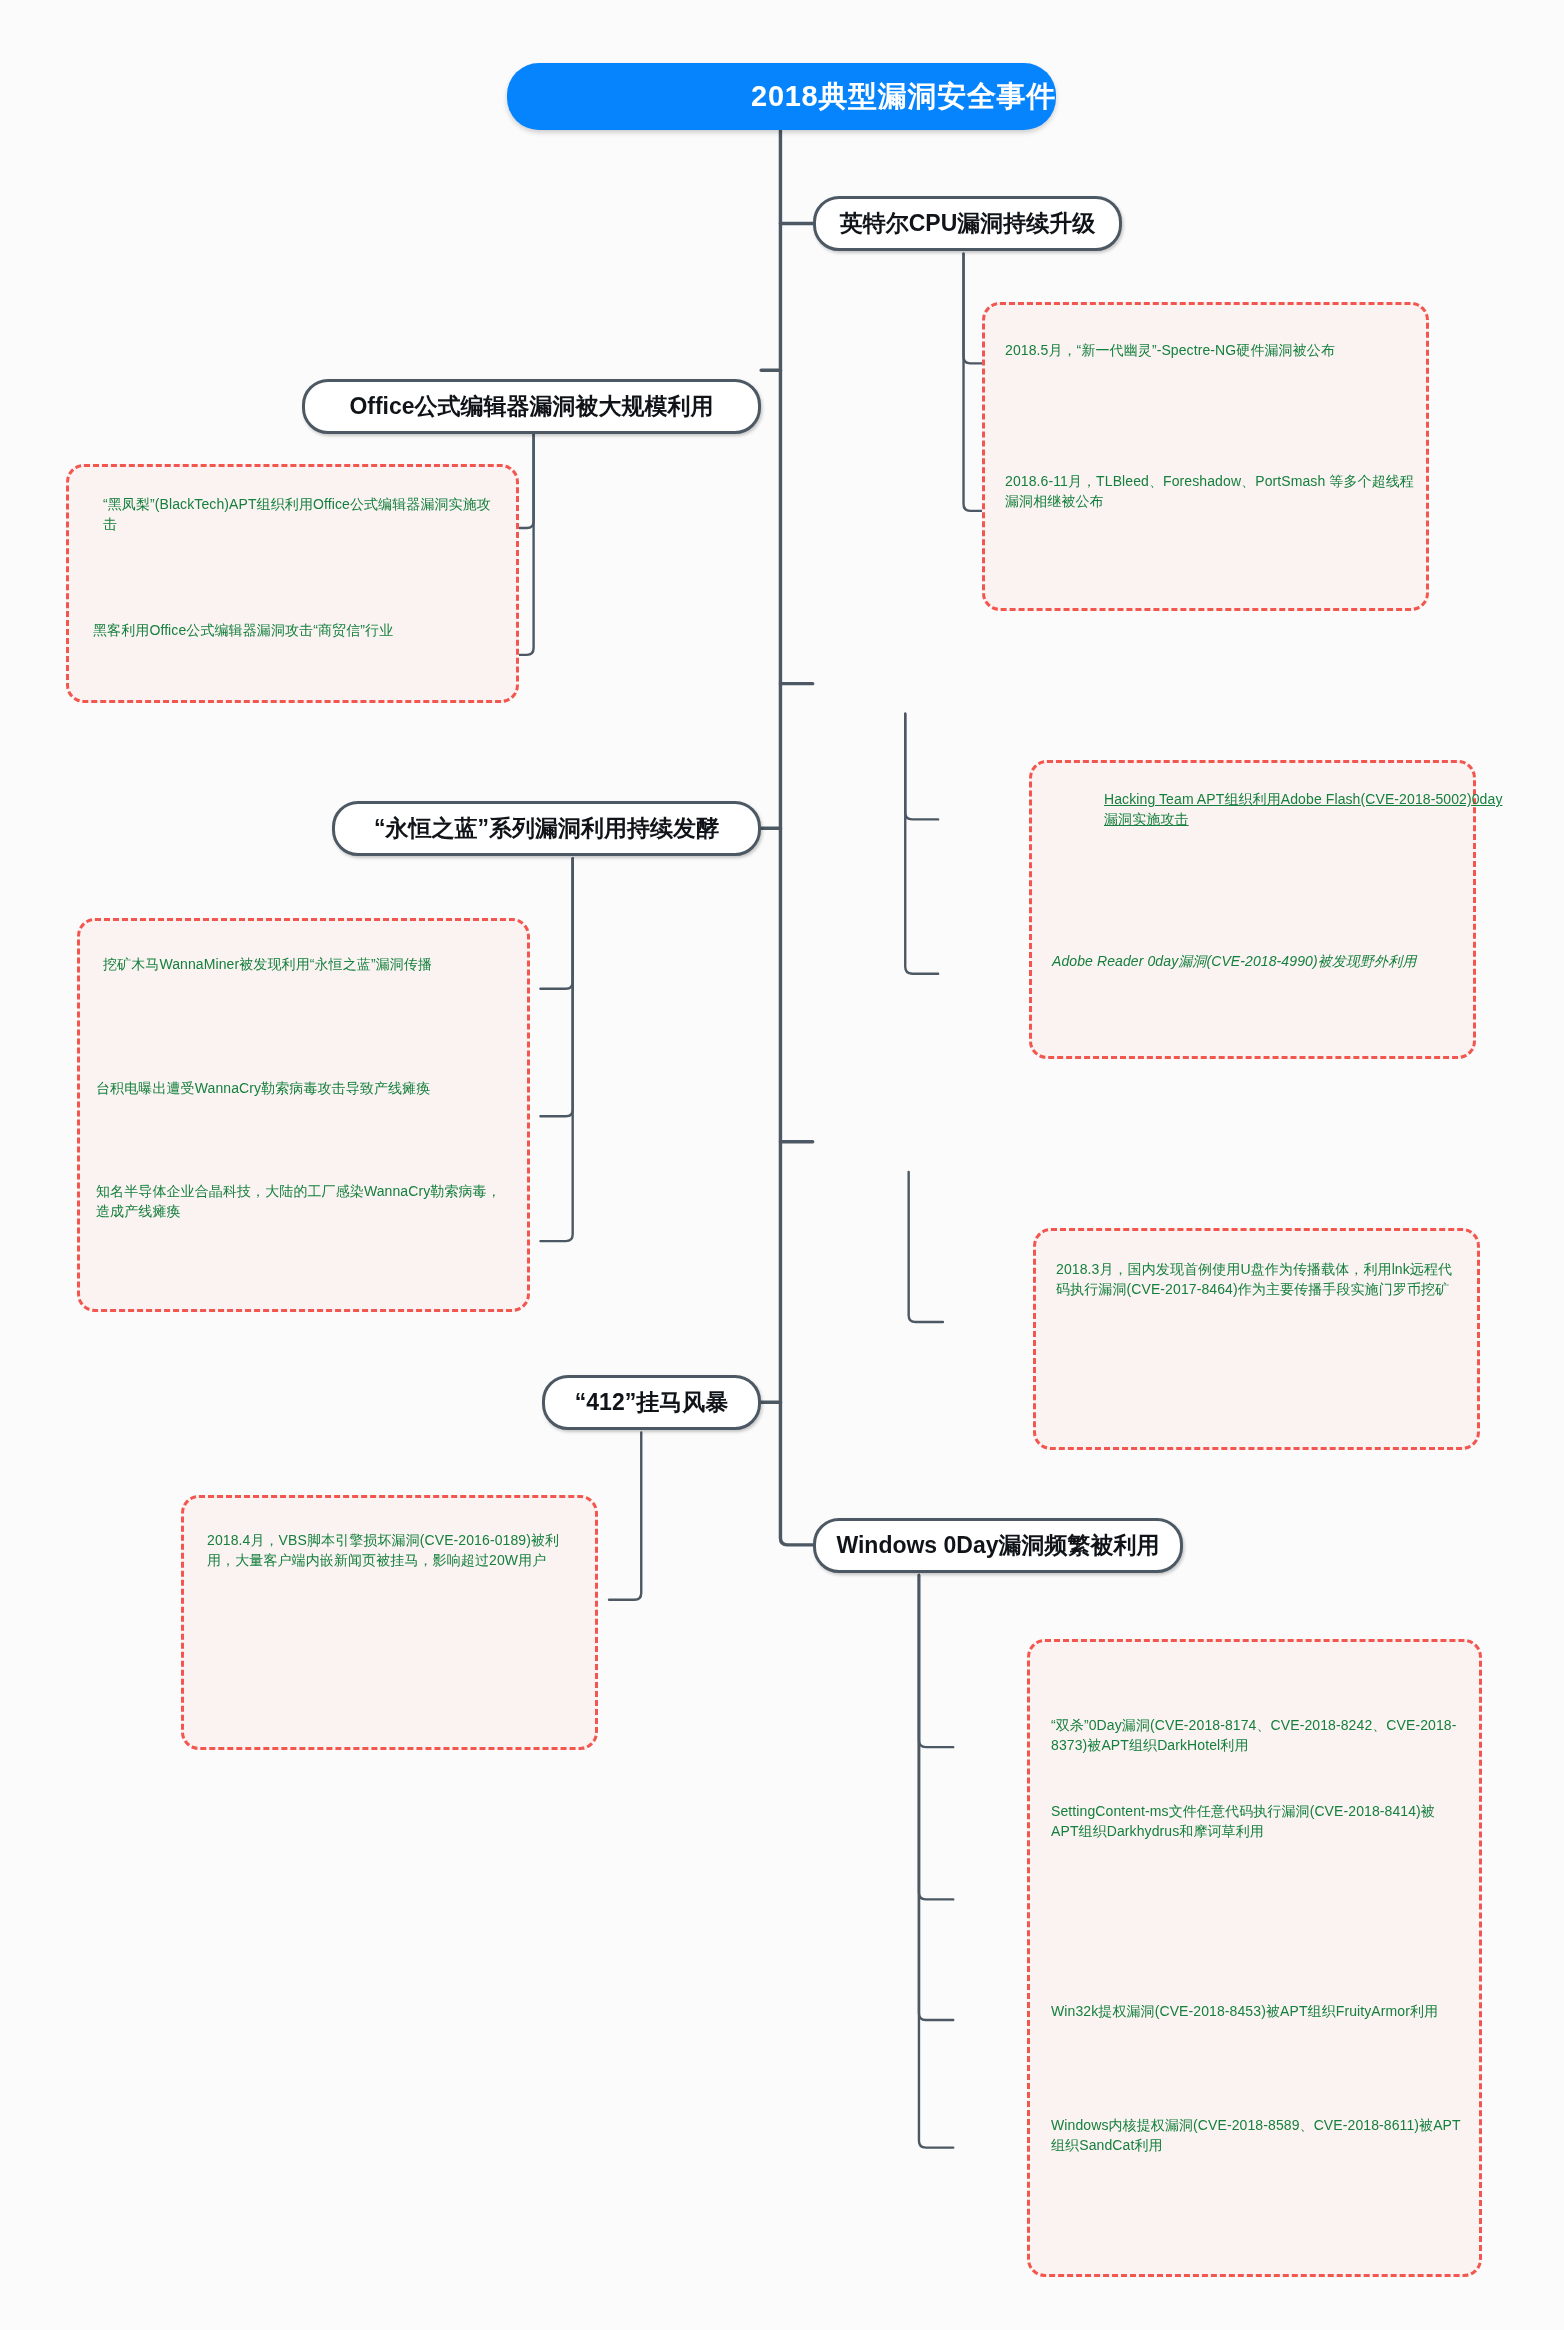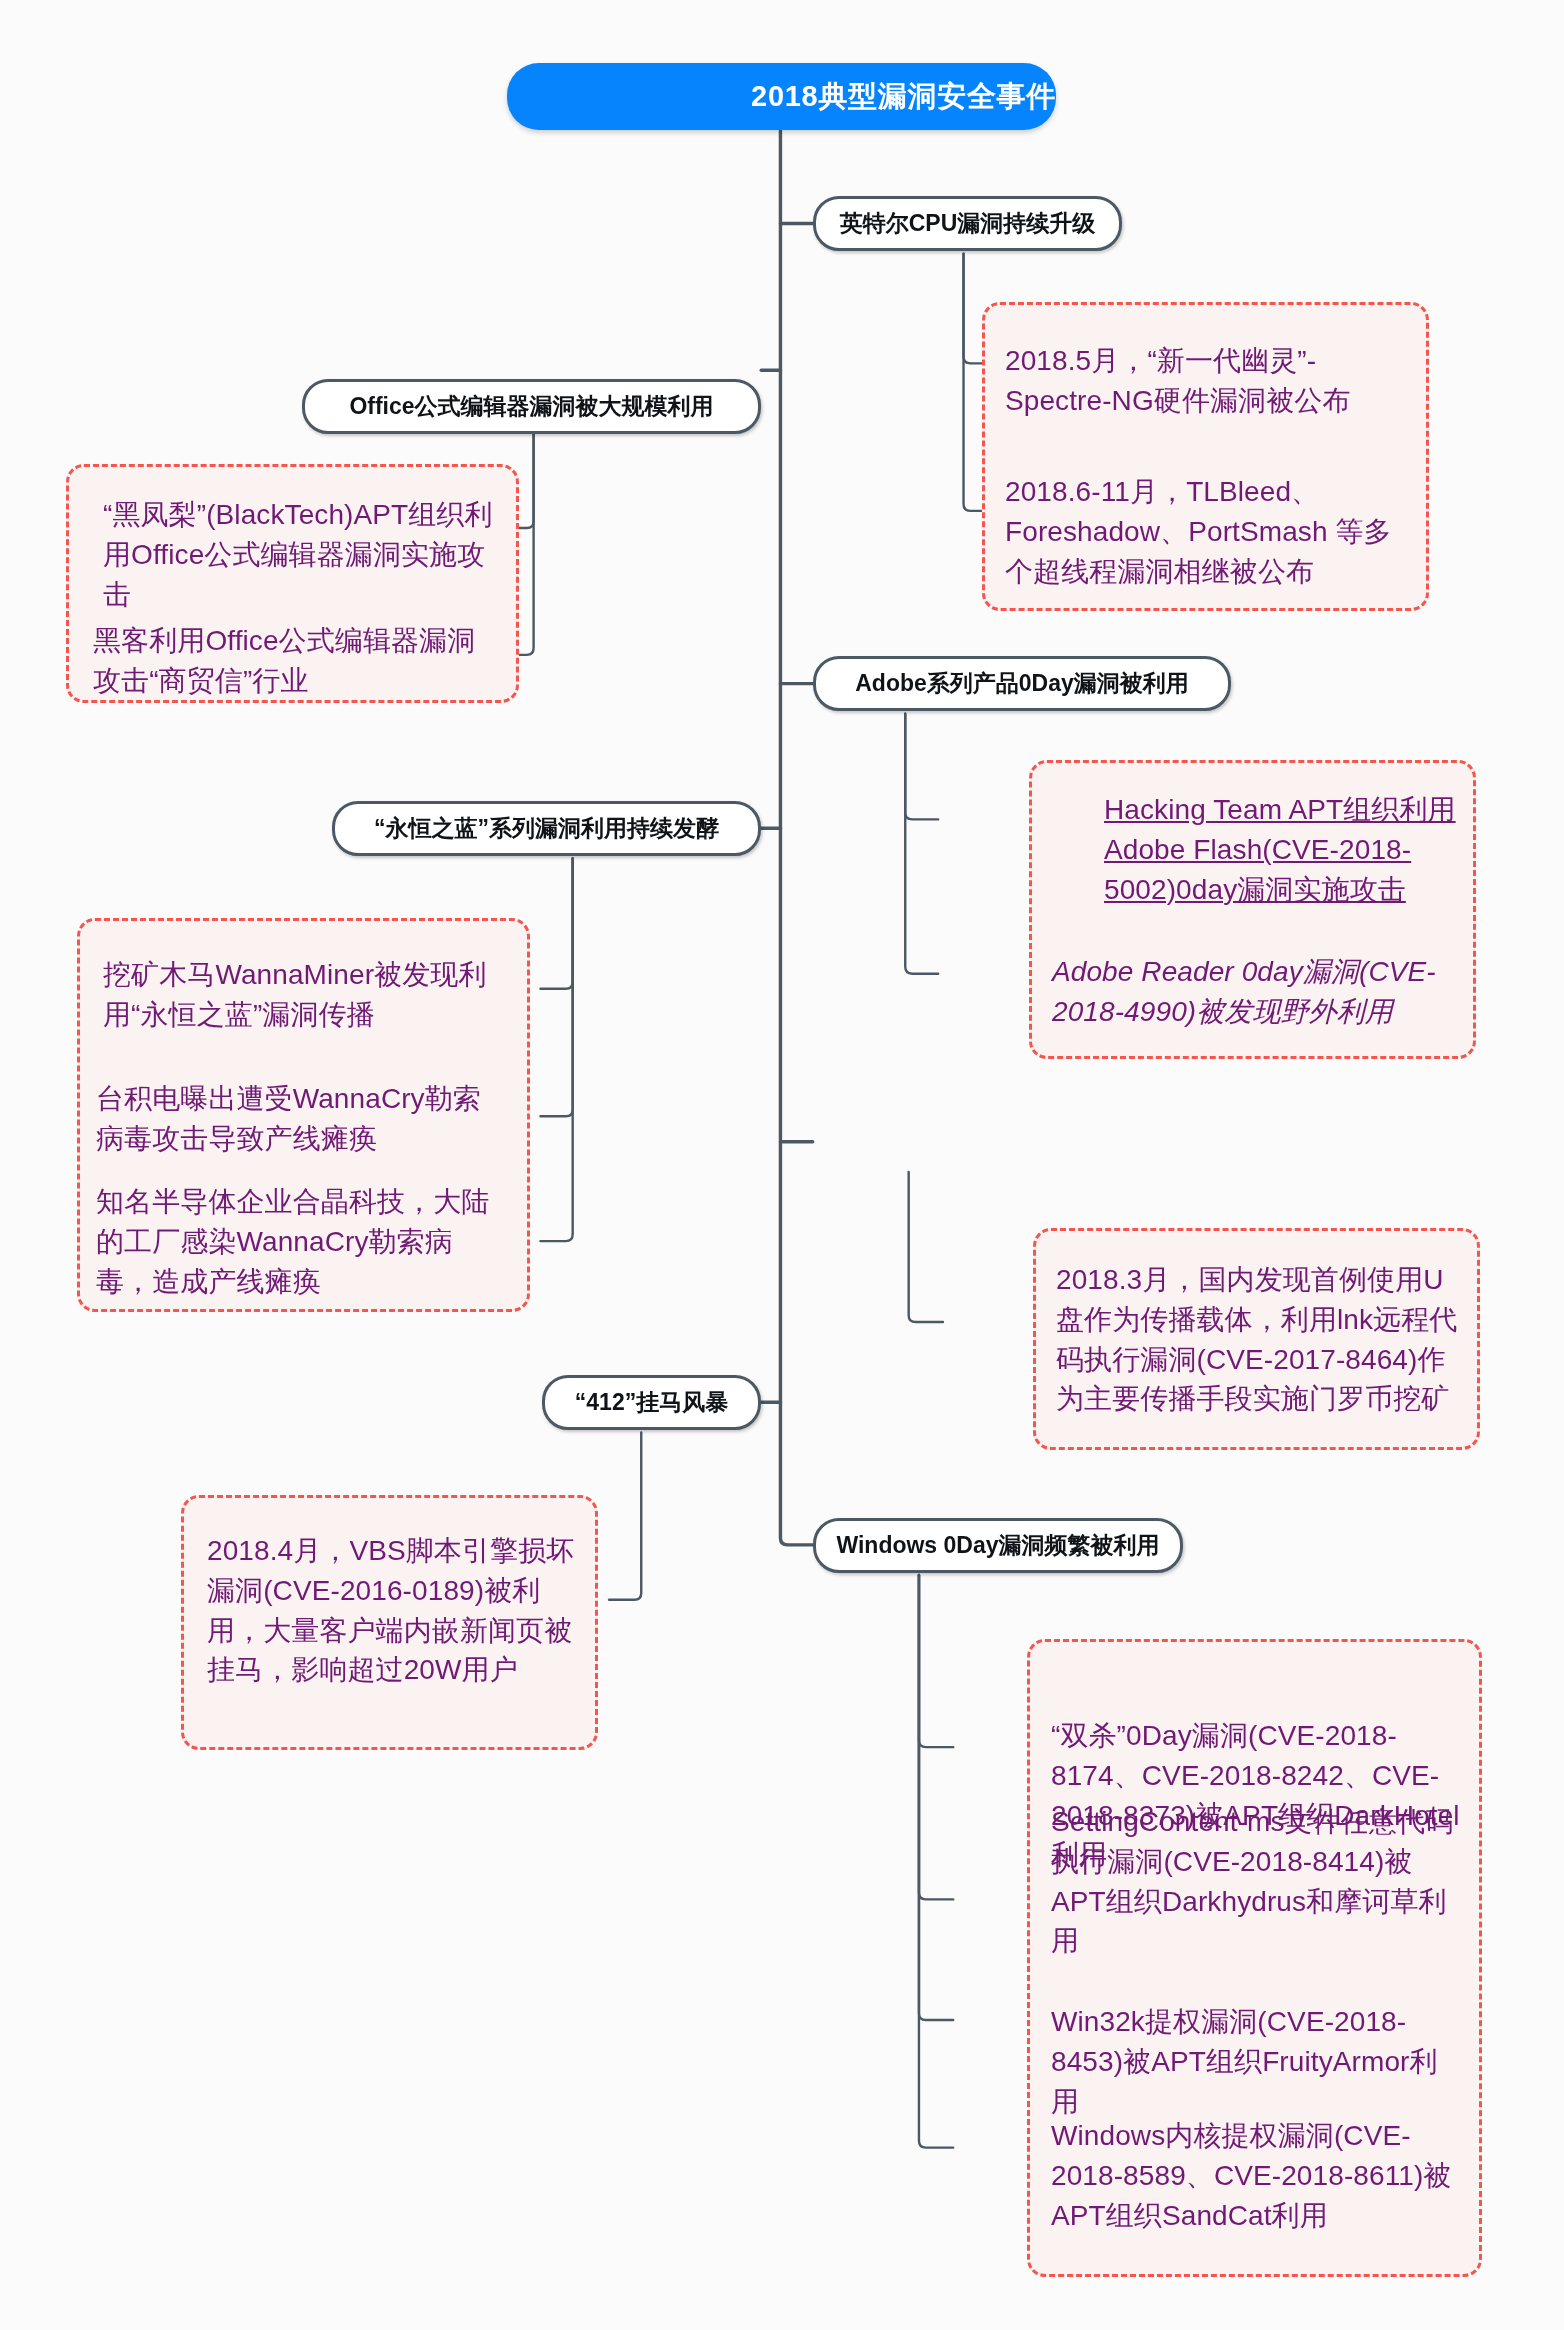--- a/index.html
+++ b/index.html
@@ -41,22 +41,22 @@
 
   
   .leafbox{
     background:#fbf2f2;
     border:3.4px dashed #f2564e;
     border-radius:18px;
     box-sizing:border-box;
   }
   .leafitem{
     position:absolute;
-    color:#701a75;
-    font-size:28px;
+    color:#15803d;
+    font-size:14px;
     line-height:1.42;
     letter-spacing:0.1px;
     box-sizing:border-box;
   }
 </style>
 </head>
 <body>
 
 <div id="canvas">
 
@@ -104,23 +104,20 @@
     <span>2018典型漏洞安全事件</span>
   </div>
 
   <div class="node branch" style="left:813px;top:196px;width:309px;height:55px;">
     <span>英特尔CPU漏洞持续升级</span>
   </div>
   <div class="node leafbox" style="left:982px;top:302px;width:447px;height:309px;"></div>
   <div class="leafitem" style="left:1005px;top:341px;width:410px;">2018.5月，“新一代幽灵”-Spectre-NG硬件漏洞被公布</div>
   <div class="leafitem" style="left:1005px;top:472px;width:410px;">2018.6-11月，TLBleed、Foreshadow、PortSmash 等多个超线程漏洞相继被公布</div>
 
-  <div class="node branch" style="left:813px;top:656px;width:418px;height:55px;">
-    <span>Adobe系列产品0Day漏洞被利用</span>
-  </div>
   <div class="node leafbox" style="left:1029px;top:760px;width:447px;height:299px;"></div>
   <div class="leafitem" style="left:1104px;top:790px;width:406px;text-decoration:underline;">Hacking Team APT组织利用Adobe Flash(CVE-2018-5002)0day漏洞实施攻击</div>
   <div class="leafitem" style="left:1052px;top:952px;width:406px;font-style:italic;">Adobe Reader 0day漏洞(CVE-2018-4990)被发现野外利用</div>
 
   <div class="node leafbox" style="left:1033px;top:1228px;width:447px;height:222px;"></div>
   <div class="leafitem" style="left:1056px;top:1260px;width:405px;">2018.3月，国内发现首例使用U盘作为传播载体，利用lnk远程代码执行漏洞(CVE-2017-8464)作为主要传播手段实施门罗币挖矿</div>
 
   <div class="node branch" style="left:813px;top:1518px;width:370px;height:55px;">
     <span>Windows 0Day漏洞频繁被利用</span>
   </div>

